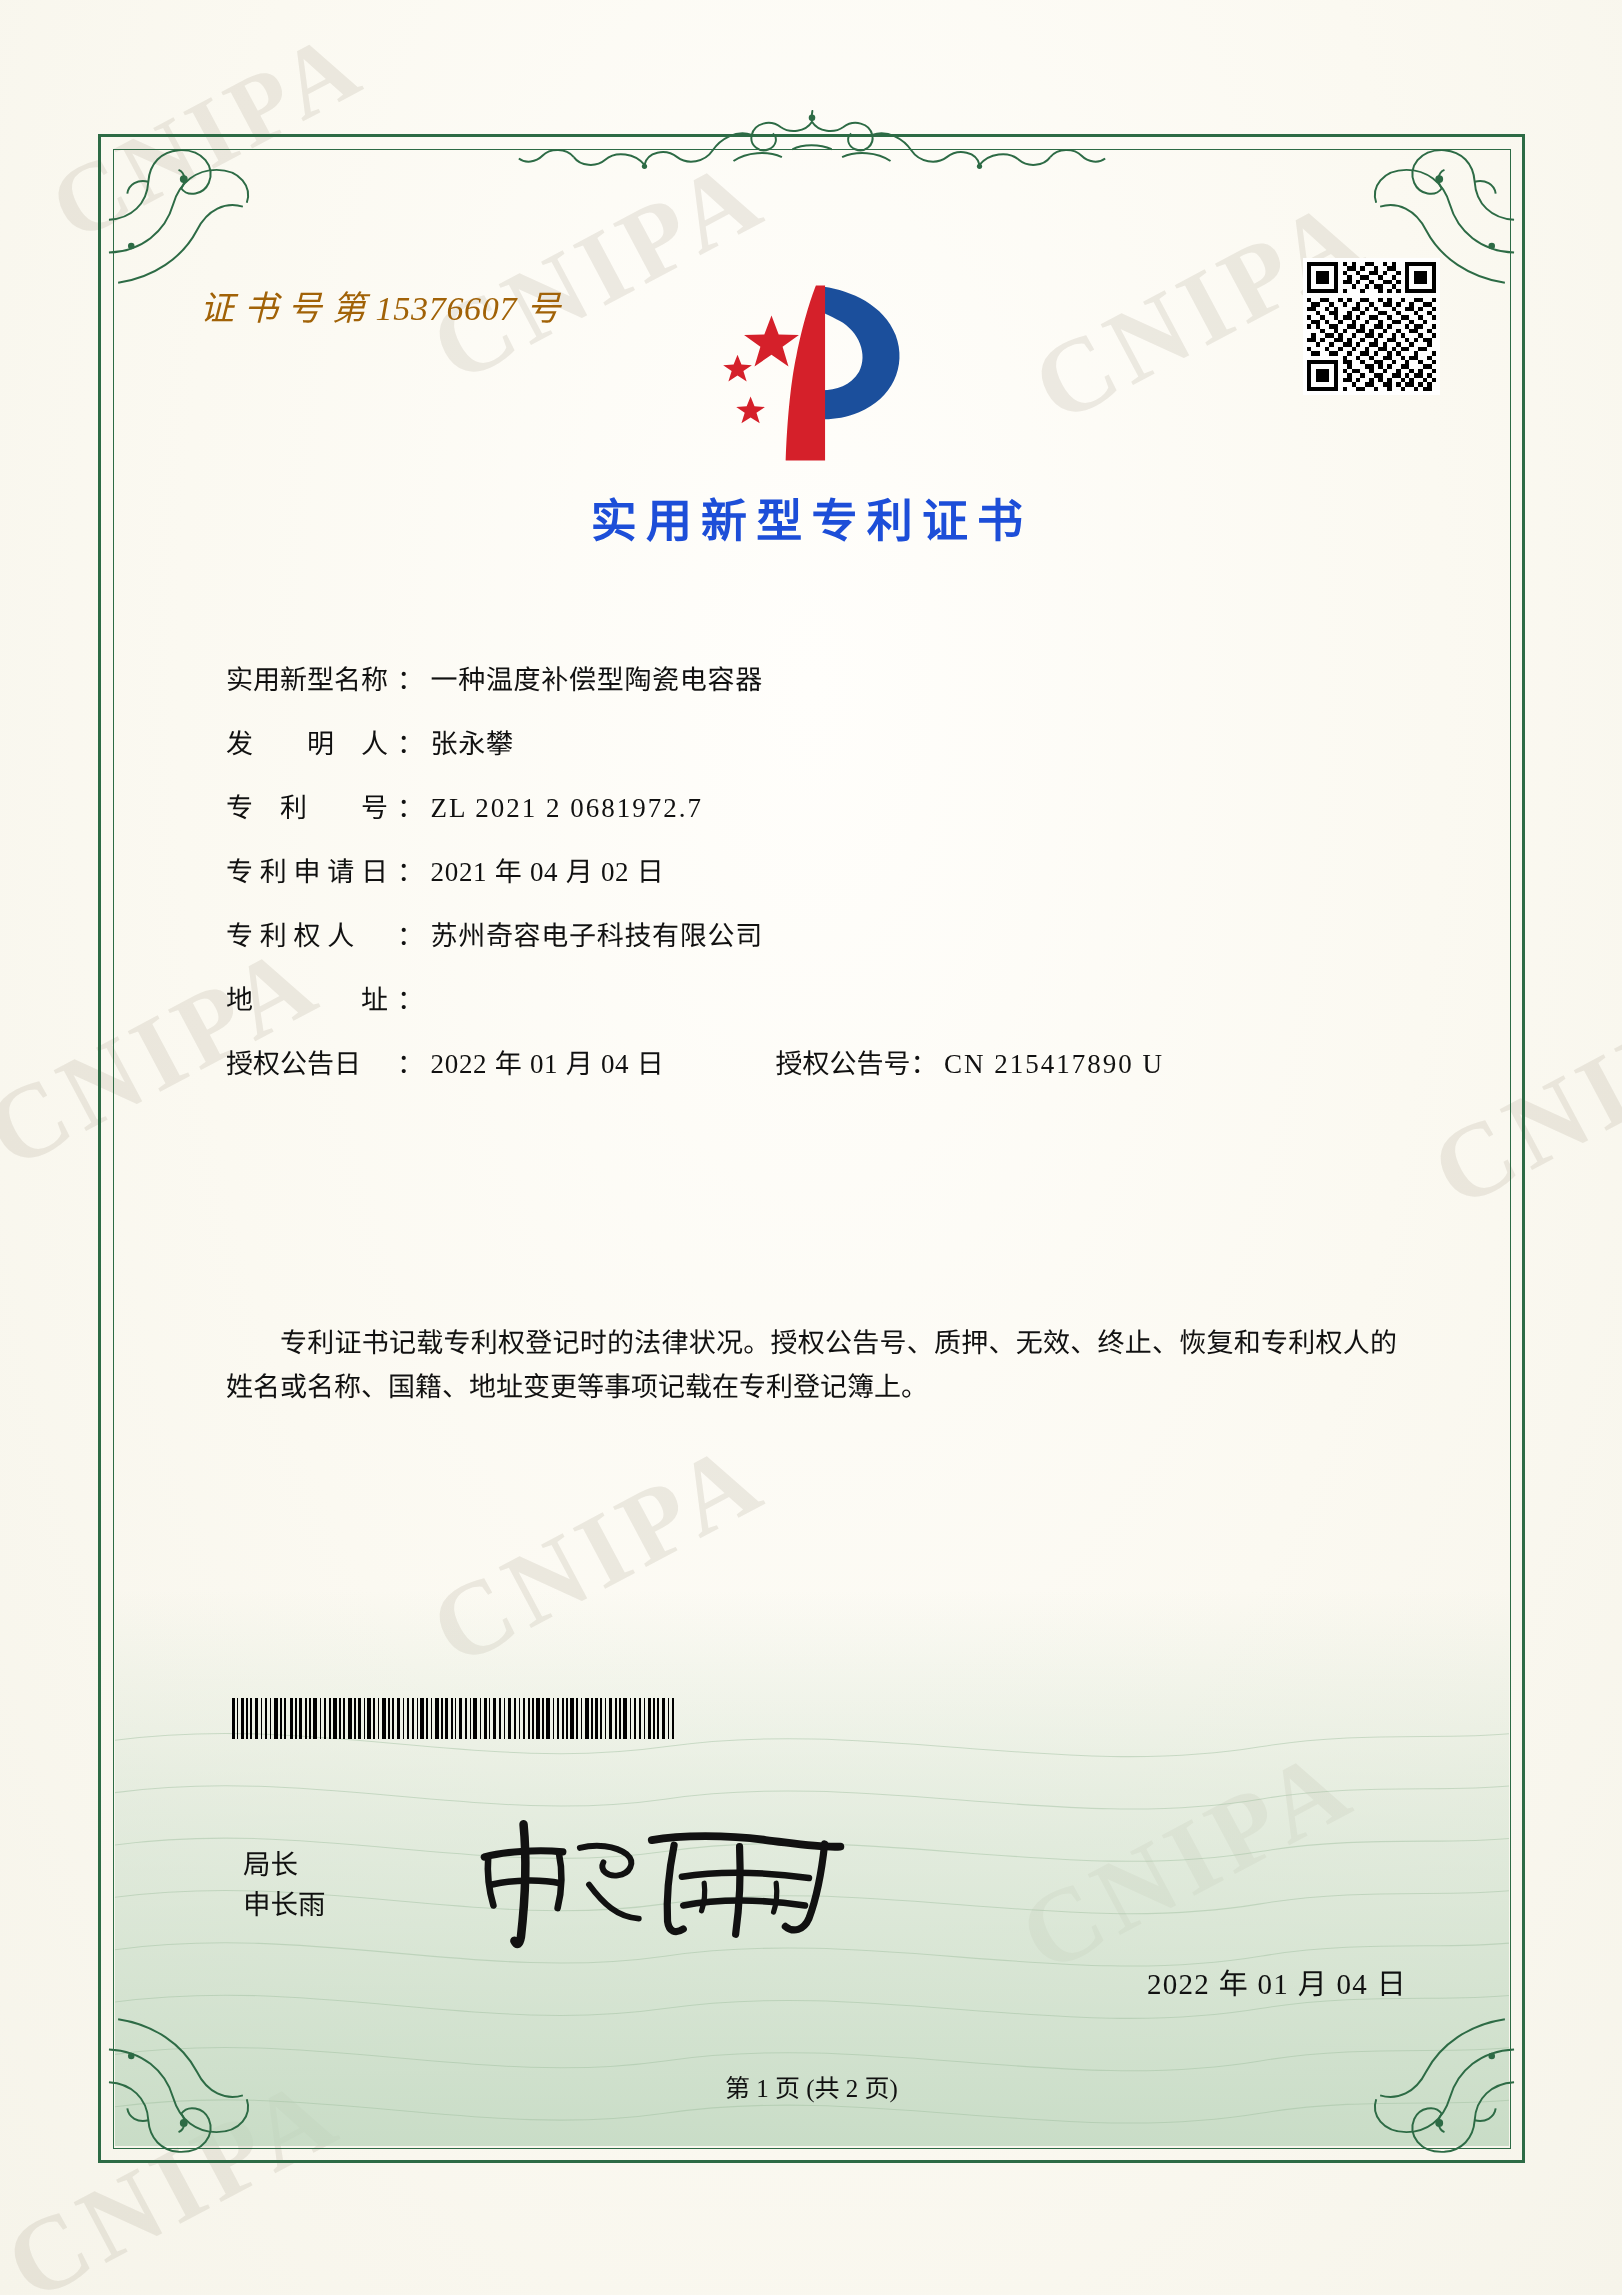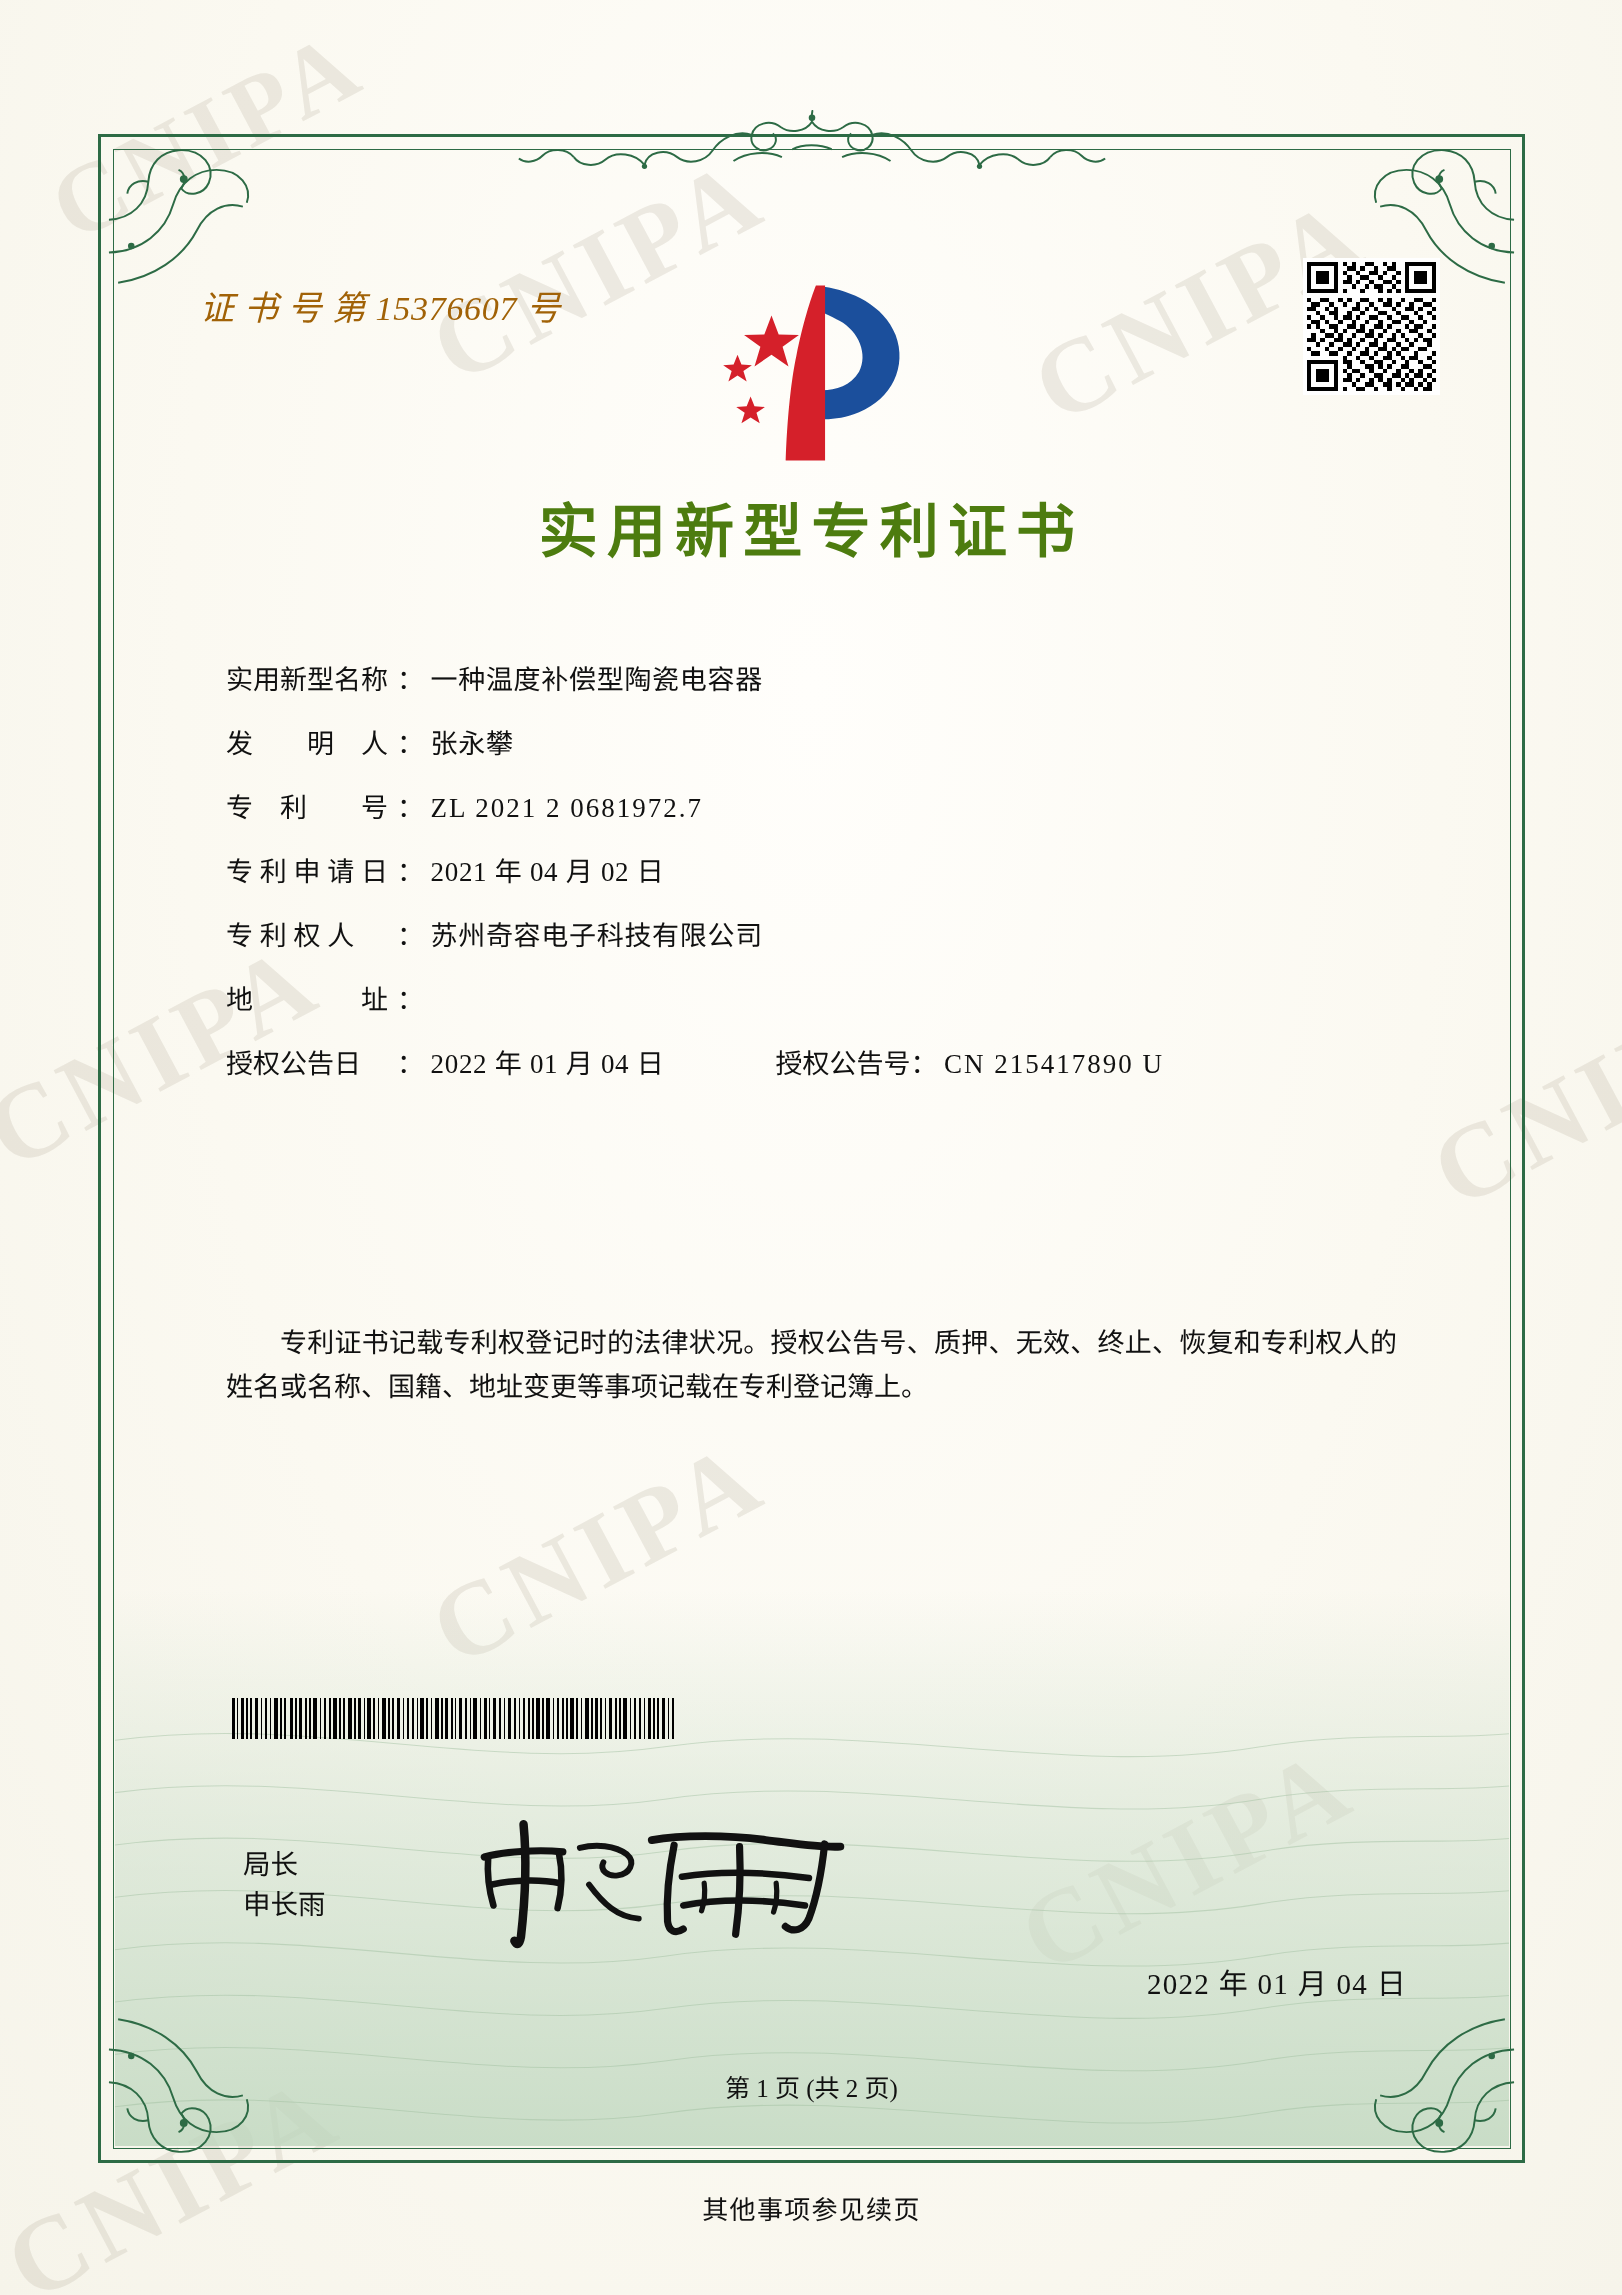--- a/index.html
+++ b/index.html
@@ -133,24 +133,24 @@
     height: 196px;
   }
   .logo svg { width: 100%; height: 100%; display: block; }
 
   .main-title {
     position: absolute;
     left: 0;
     right: 0;
     top: 484px;
     text-align: center;
-    font-size: 59px;
+    font-size: 46px;
     font-weight: 700;
     letter-spacing: 9.2px;
-    color: #4d7c0f;
+    color: #1d4ed8;
     font-family: Liberation Serif, serif;
   }
 
   
   .fields {
     position: absolute;
     left: 226px;
     top: 667px;
     width: 1178px;
     font-size: 27px;
@@ -787,15 +787,14 @@
         <path d="M376,118 C378,134 376,148 372,160" stroke-width="8"></path>
         <path d="M486,118 C488,134 486,150 482,162" stroke-width="8"></path>
       </g>
     </svg>
   </div>
 
   <div class="issue-date">2022 年 01 月 04 日</div>
 
   <div class="page-num">第 1 页 (共 2 页)</div>
 
-  <div class="footer-note">其他事项参见续页</div>
 </div>
 
 
 </body></html>

